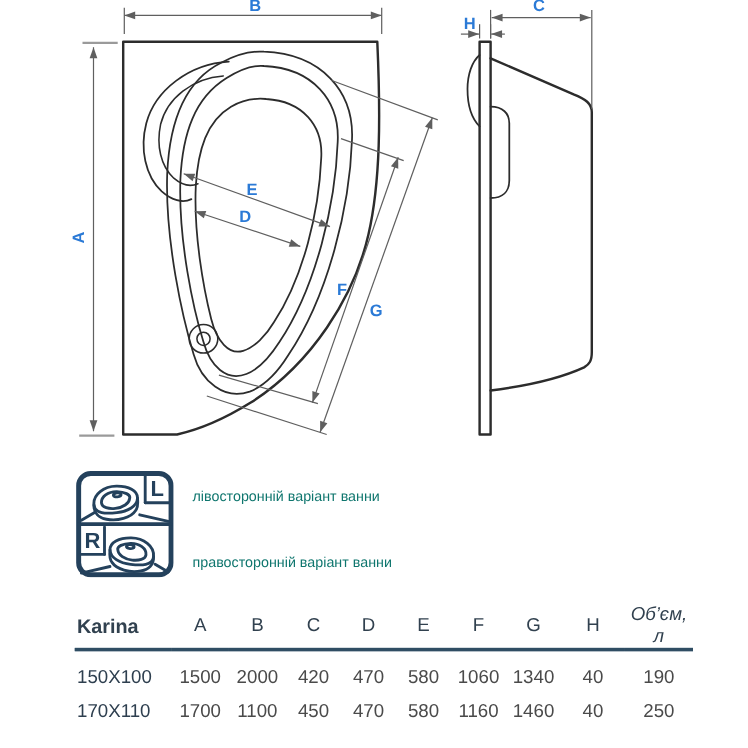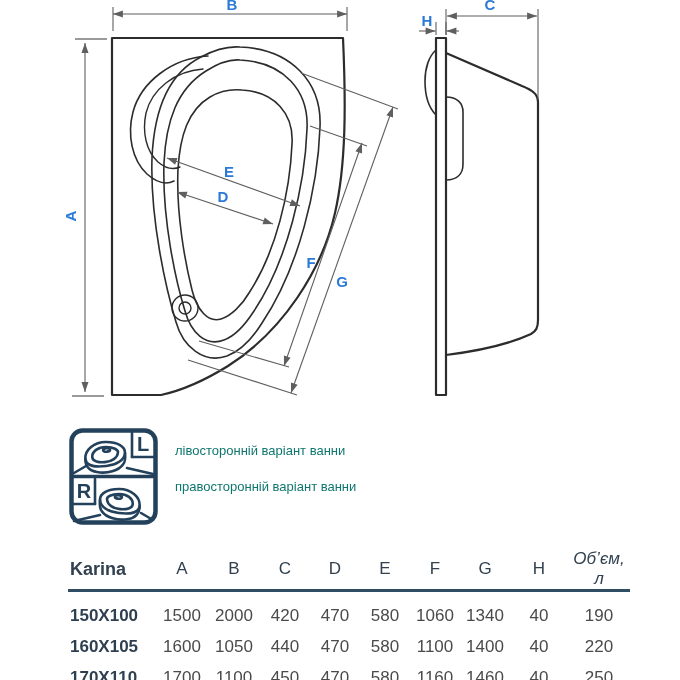--- a/index.html
+++ b/index.html
@@ -24,40 +24,40 @@
   .icon-stroke { stroke:#24415c; fill:none; stroke-linecap:round; stroke-linejoin:round; }
   .icon-letter {
     fill:#24415c; font-family:"Liberation Sans","DejaVu Sans",sans-serif;
     font-size:20px; font-weight:bold; text-anchor:middle;
   }
   .variant-caption {
     position:absolute; left:175px; height:22px; line-height:22px;
     font-size:13px; color:#0f766e; white-space:nowrap;
   }
   .caption-left  { top:440px; }
-  .caption-right { top:476px; }
+  .caption-right { top:500px; }
   
   .spec-table {
     position:absolute; left:68px; top:549px; border-collapse:collapse;
     table-layout:fixed; color:#4a4a4a;
   }
   .spec-table td { padding:0; text-align:center; vertical-align:middle; font-size:17px; }
   .spec-table thead td {
     height:31px; font-size:17px; color:#31414f;
     border-bottom:3px solid #2f4d63;
   }
   .spec-table .c-model { width:86px; text-align:left; padding-left:2px; }
   .spec-table .c-dim   { width:52px; }
   .spec-table .c-dim-n { width:50px; }
   .spec-table .c-h     { width:58px; }
   .spec-table .c-vol   { width:62px; font-size:17px;font-style:italic; }
   .spec-table thead .c-model { font-size:18px; font-weight:bold; }
   .spec-table tbody td { height:31px; }
   .spec-table tbody tr:first-child td { padding-top:8px; }
-  .spec-table tbody .c-model { font-weight:bold; color:#2e3f4f; font-size:17px;margin-top:37px; }
+  .spec-table tbody .c-model { font-weight:normal; color:#2e3f4f; font-size:17px;margin-top:37px; }
 </style>
 </head>
 <body>
 
 <div class="stage">
 
   <svg class="drawing" width="680" height="430" viewBox="0 0 680 430">
     <defs>
       <marker id="arr" viewBox="0 0 10 8" refX="9.5" refY="4" markerWidth="11" markerHeight="9" orient="auto-start-reverse" markerUnits="userSpaceOnUse">
         <path d="M0.5,0.8 L9.5,4 L0.5,7.2 Z" fill="#5f5f5f"></path>
@@ -186,32 +186,20 @@
         <td>2000</td>
         <td>420</td>
         <td>470</td>
         <td>580</td>
         <td>1060</td>
         <td>1340</td>
         <td>40</td>
         <td>190</td>
       </tr>
       <tr>
-        <td class="c-model">160X105</td>
-        <td>1600</td>
-        <td>1050</td>
-        <td>440</td>
-        <td>470</td>
-        <td>580</td>
-        <td>1100</td>
-        <td>1400</td>
-        <td>40</td>
-        <td>220</td>
-      </tr>
-      <tr>
         <td class="c-model">170X110</td>
         <td>1700</td>
         <td>1100</td>
         <td>450</td>
         <td>470</td>
         <td>580</td>
         <td>1160</td>
         <td>1460</td>
         <td>40</td>
         <td>250</td>

